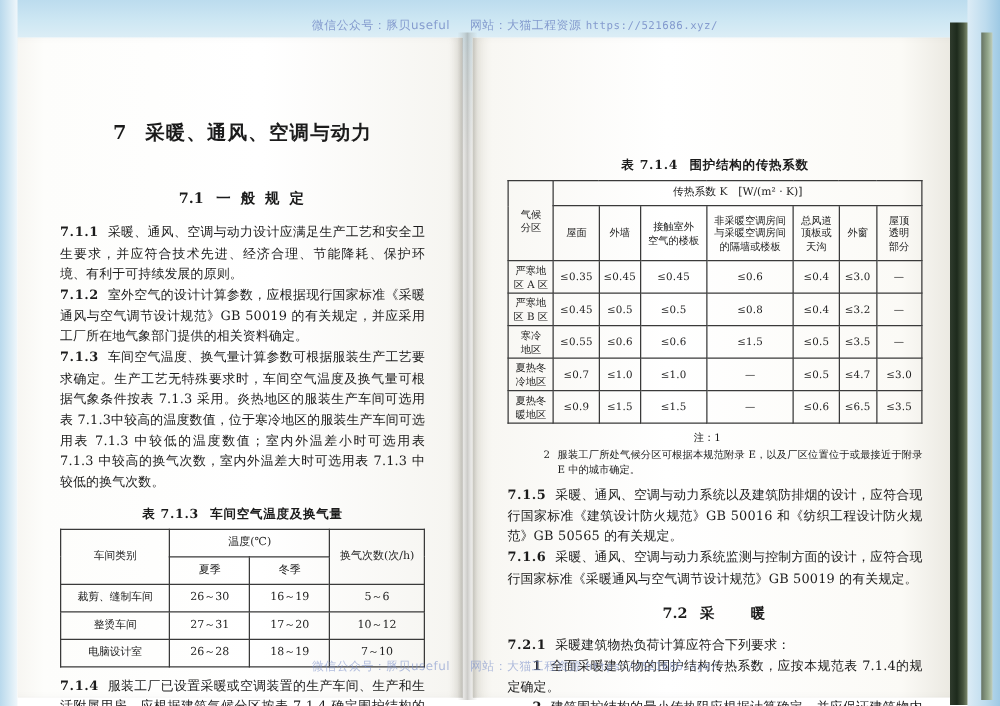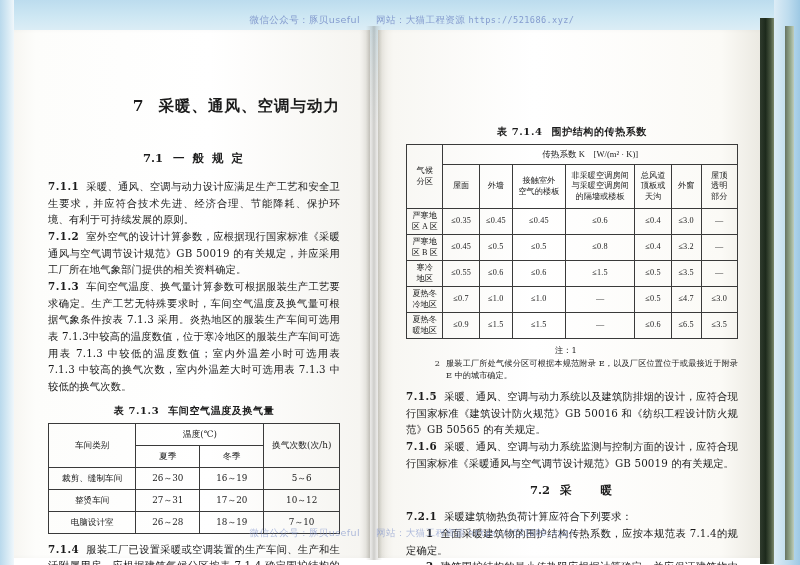--- a/index.html
+++ b/index.html
@@ -89,21 +89,21 @@
     position: absolute;
     top: 0; left: 0; right: 0; bottom: 0;
     color: #1b1b1b;
   }
   #page-left .inner { padding: 38px 30px 0 34px; }
   #page-right .inner { padding: 30px 30px 0 28px; margin-top: 47px; }
 
   h1.chapter {
     font-size: 15.5px;
     font-weight: bold;
-    text-align: right;
+    text-align: center;
     letter-spacing: 1px;
     margin: 28px 0 0 0;
   }
   h1.chapter .num { margin-right: 14px; }
 
   h2.section {
     font-size: 11.5px;
     font-weight: bold;
     text-align: center;
     letter-spacing: 2px;
@@ -155,21 +155,21 @@
     border: 1px solid #3a3a3a;
     text-align: center;
     vertical-align: middle;
     padding: 2px 1px;
     font-weight: normal;
     line-height: 1.25;
   }
   table.doc th { font-weight: normal; }
   #tbl713 th, #tbl713 td { height: 17px; font-size: 8.8px; }
   #tbl713 .rowhead { font-size: 8.6px; }
-  #tbl714 th, #tbl714 td { font-size: 8.2px; font-family: Liberation Serif, serif; }
+  #tbl714 th, #tbl714 td { font-size: 8.2px; }
   #tbl714 .kband { height: 15px; font-size: 8.6px; }
   #tbl714 .colhead { height: 44px; }
   #tbl714 .zone { height: 26px; line-height: 1.15; }
   #tbl714 .val { letter-spacing: 0.2px; }
 
   
   ul.notes {
     list-style: none;
     margin: 5px 0 0 0;
     padding: 0;

